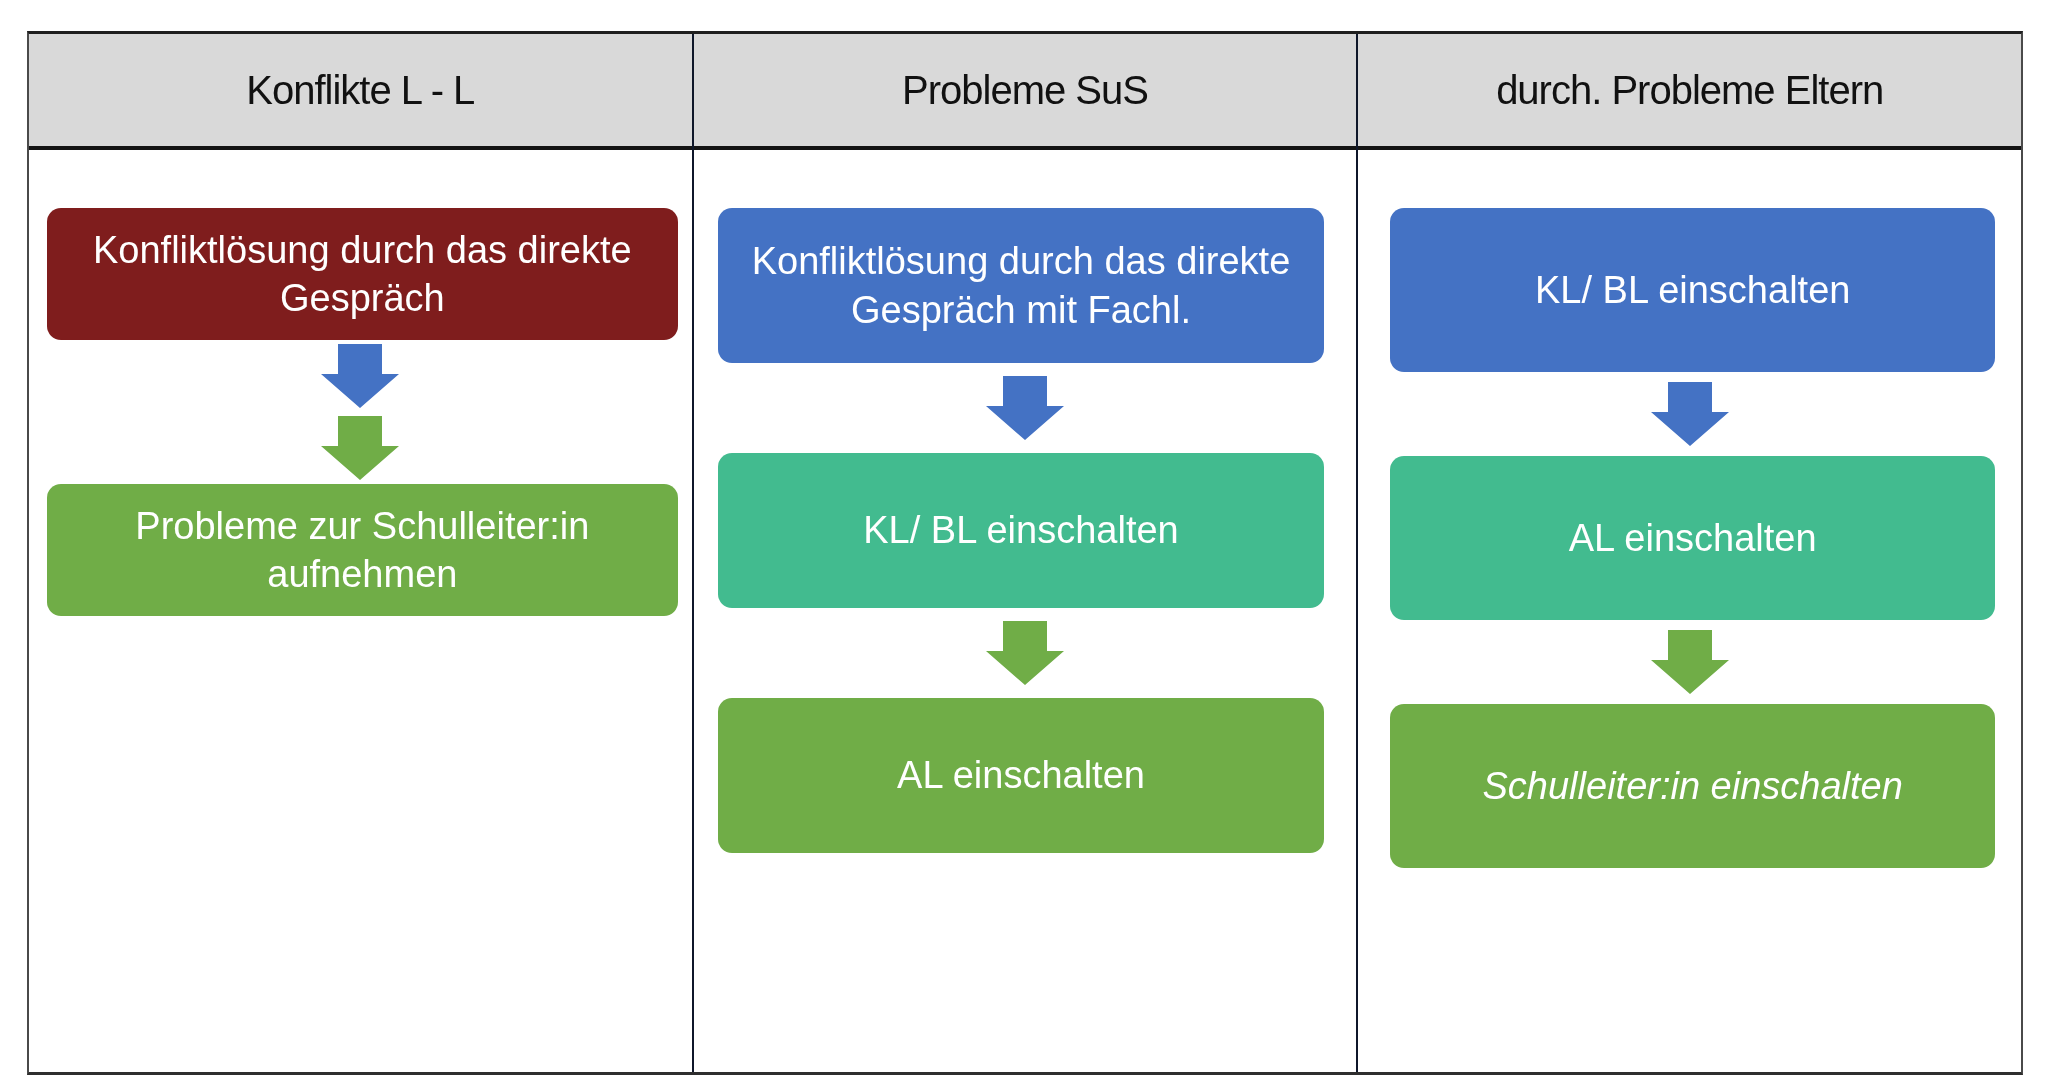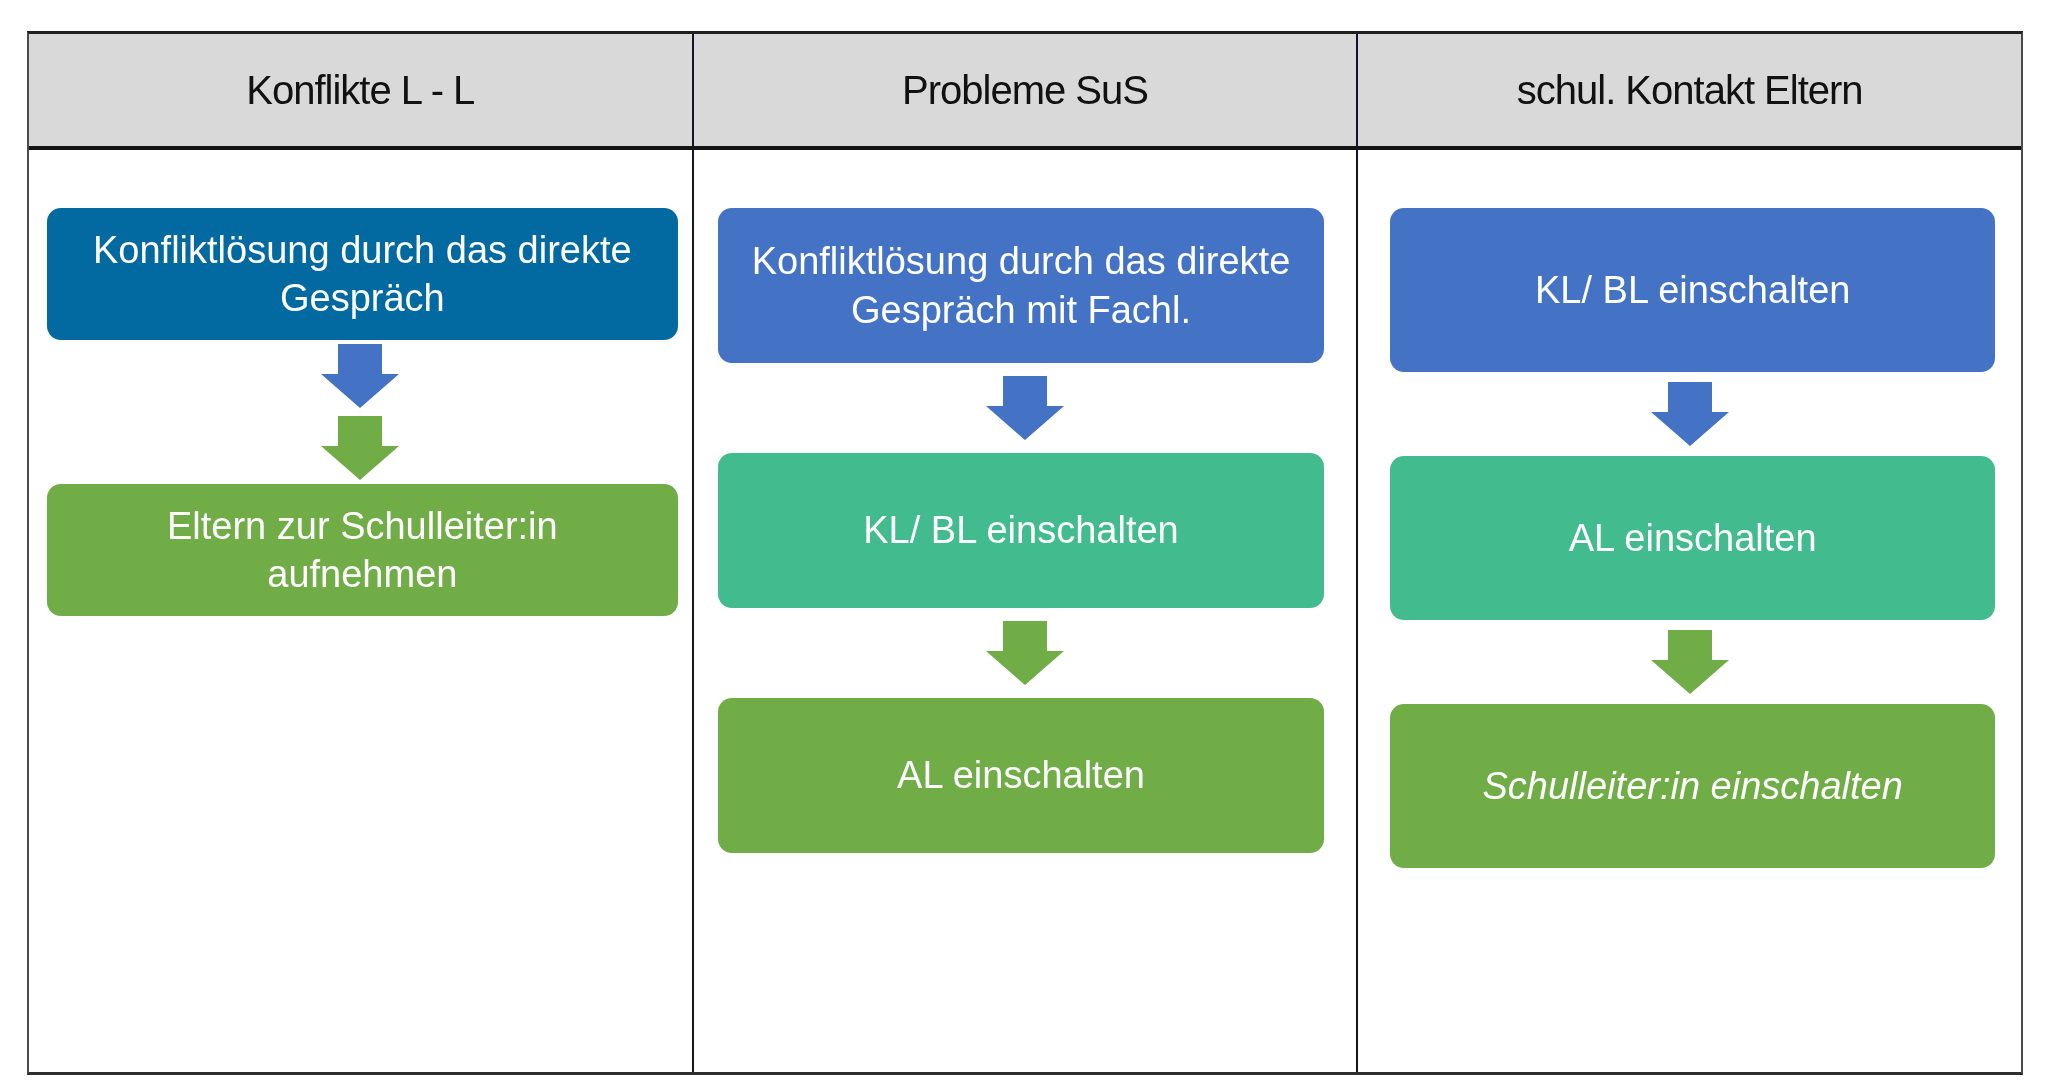--- a/index.html
+++ b/index.html
@@ -77,35 +77,35 @@
 </head>
 <body>
 
 <div class="board">
 
   <div class="column" id="col-1">
     <div class="column-header">
       <span>Konflikte L - L</span>
     </div>
     <div class="column-body">
-      <div class="step-box" style="background-color: #0369a1;">
+      <div class="step-box" style="background-color: #7f1d1d;">
         <span>Konfliktlösung durch das direkte Gespräch</span>
       </div>
       <div class="arrow-gap">
         <svg class="arrow-svg" width="78" height="64" viewBox="0 0 78 64">
           <polygon points="17,0 61,0 61,30 78,30 39,64 0,30 17,30" fill="#4472c4"></polygon>
         </svg>
       </div>
       <div class="arrow-gap">
         <svg class="arrow-svg" width="78" height="64" viewBox="0 0 78 64">
           <polygon points="17,0 61,0 61,30 78,30 39,64 0,30 17,30" fill="#70ad47"></polygon>
         </svg>
       </div>
       <div class="step-box" style="background-color: rgb(112, 173, 71);">
-        <span>Eltern zur Schulleiter:in aufnehmen</span>
+        <span>Probleme zur Schulleiter:in aufnehmen</span>
       </div>
     </div>
   </div>
 
   <div class="column" id="col-2">
     <div class="column-header">
       <span>Probleme SuS</span>
     </div>
     <div class="column-body">
       <div class="step-box" style="background-color: rgb(68, 114, 196);">
@@ -125,21 +125,21 @@
         </svg>
       </div>
       <div class="step-box" style="background-color: rgb(112, 173, 71);">
         <span>AL einschalten</span>
       </div>
     </div>
   </div>
 
   <div class="column" id="col-3">
     <div class="column-header">
-      <span>schul. Kontakt Eltern</span>
+      <span>durch. Probleme Eltern</span>
     </div>
     <div class="column-body">
       <div class="step-box" style="background-color: rgb(68, 114, 196);">
         <span>KL/ BL einschalten</span>
       </div>
       <div class="arrow-gap">
         <svg class="arrow-svg" width="78" height="64" viewBox="0 0 78 64">
           <polygon points="17,0 61,0 61,30 78,30 39,64 0,30 17,30" fill="#4472c4"></polygon>
         </svg>
       </div>

